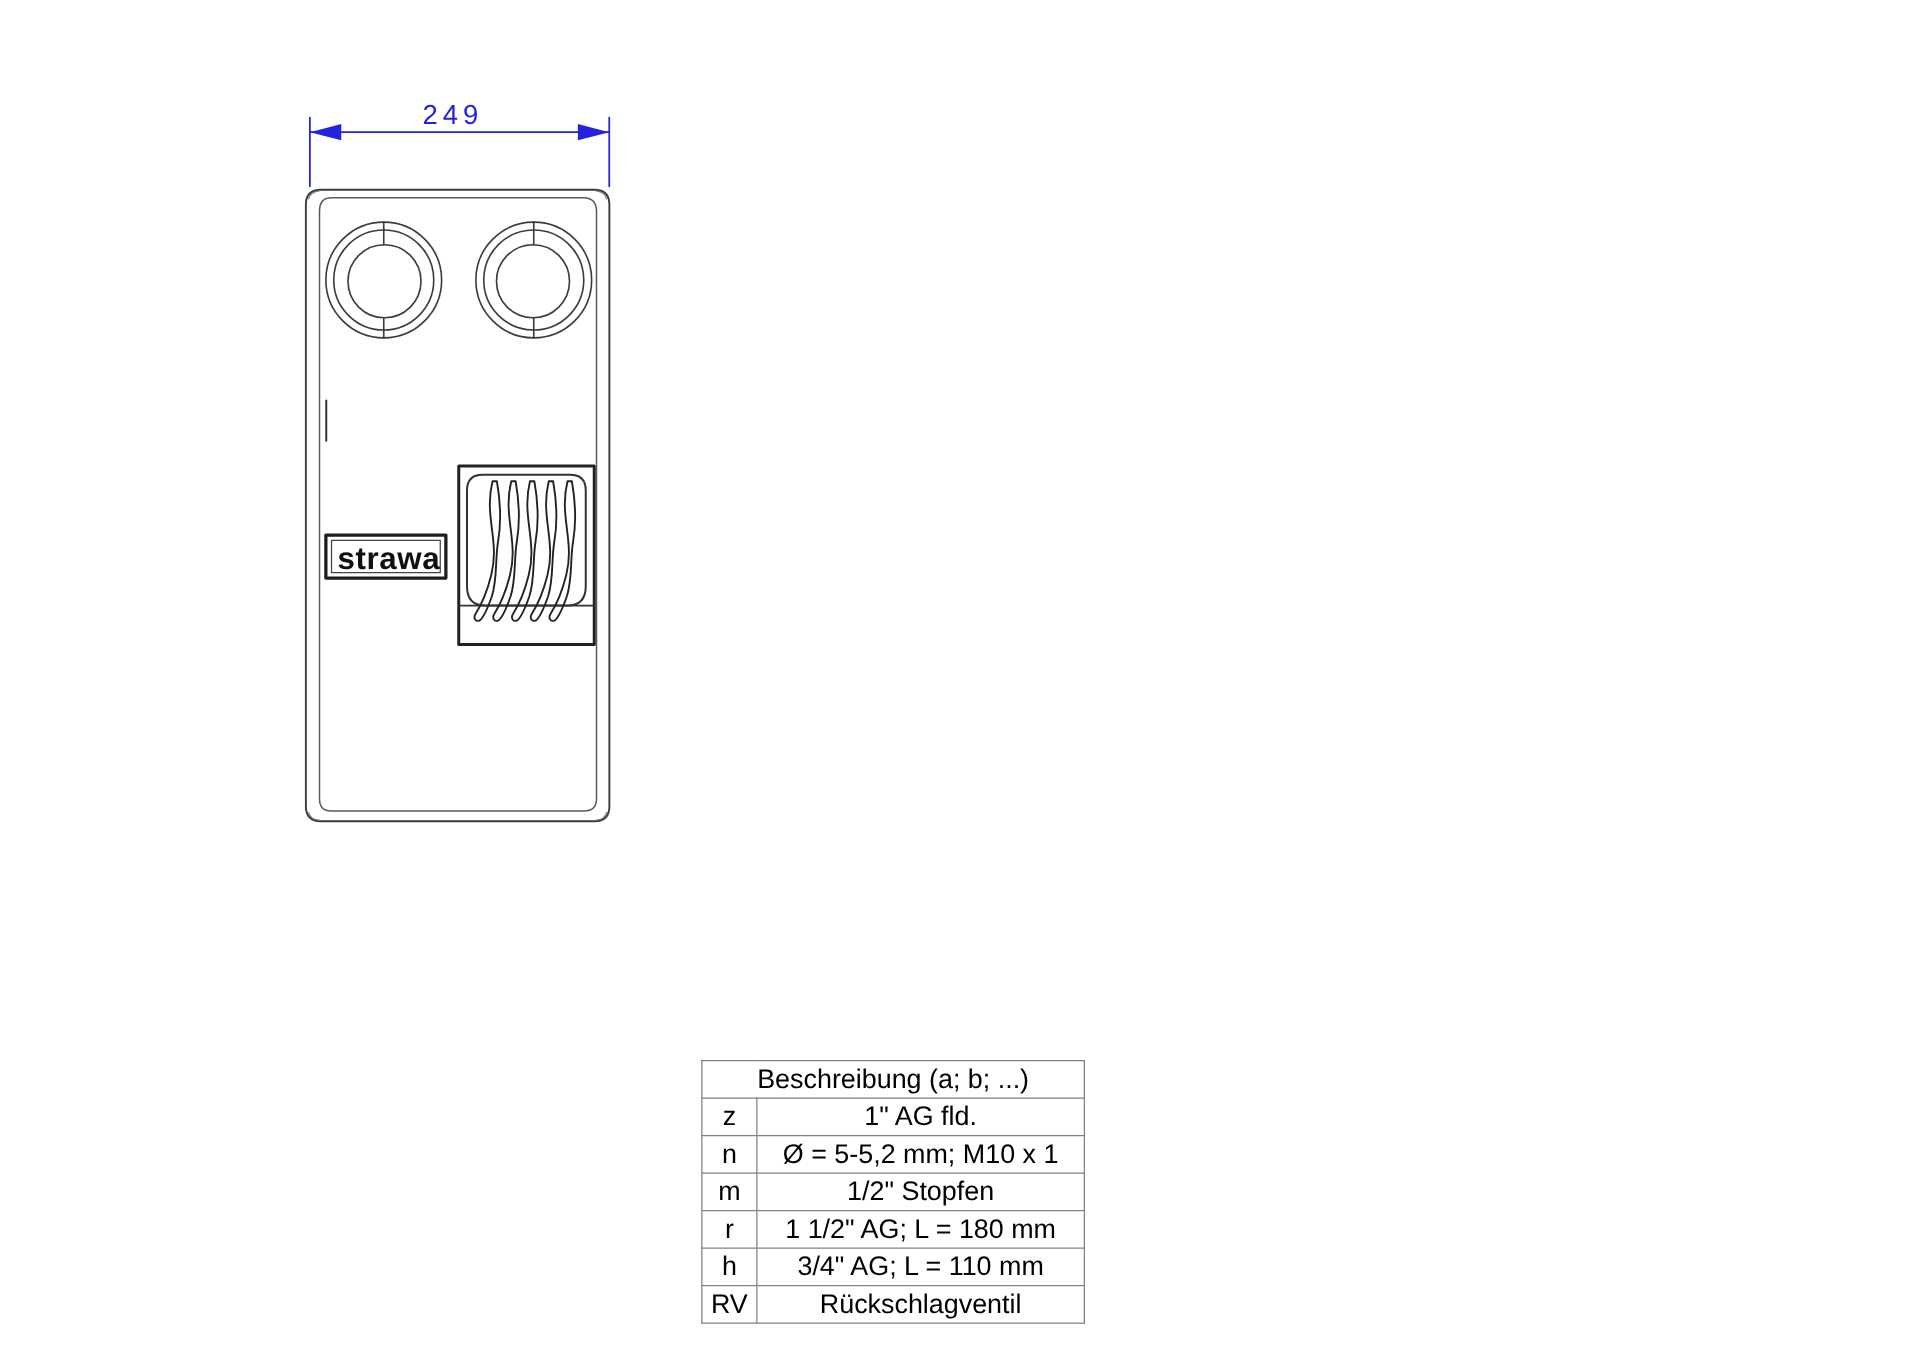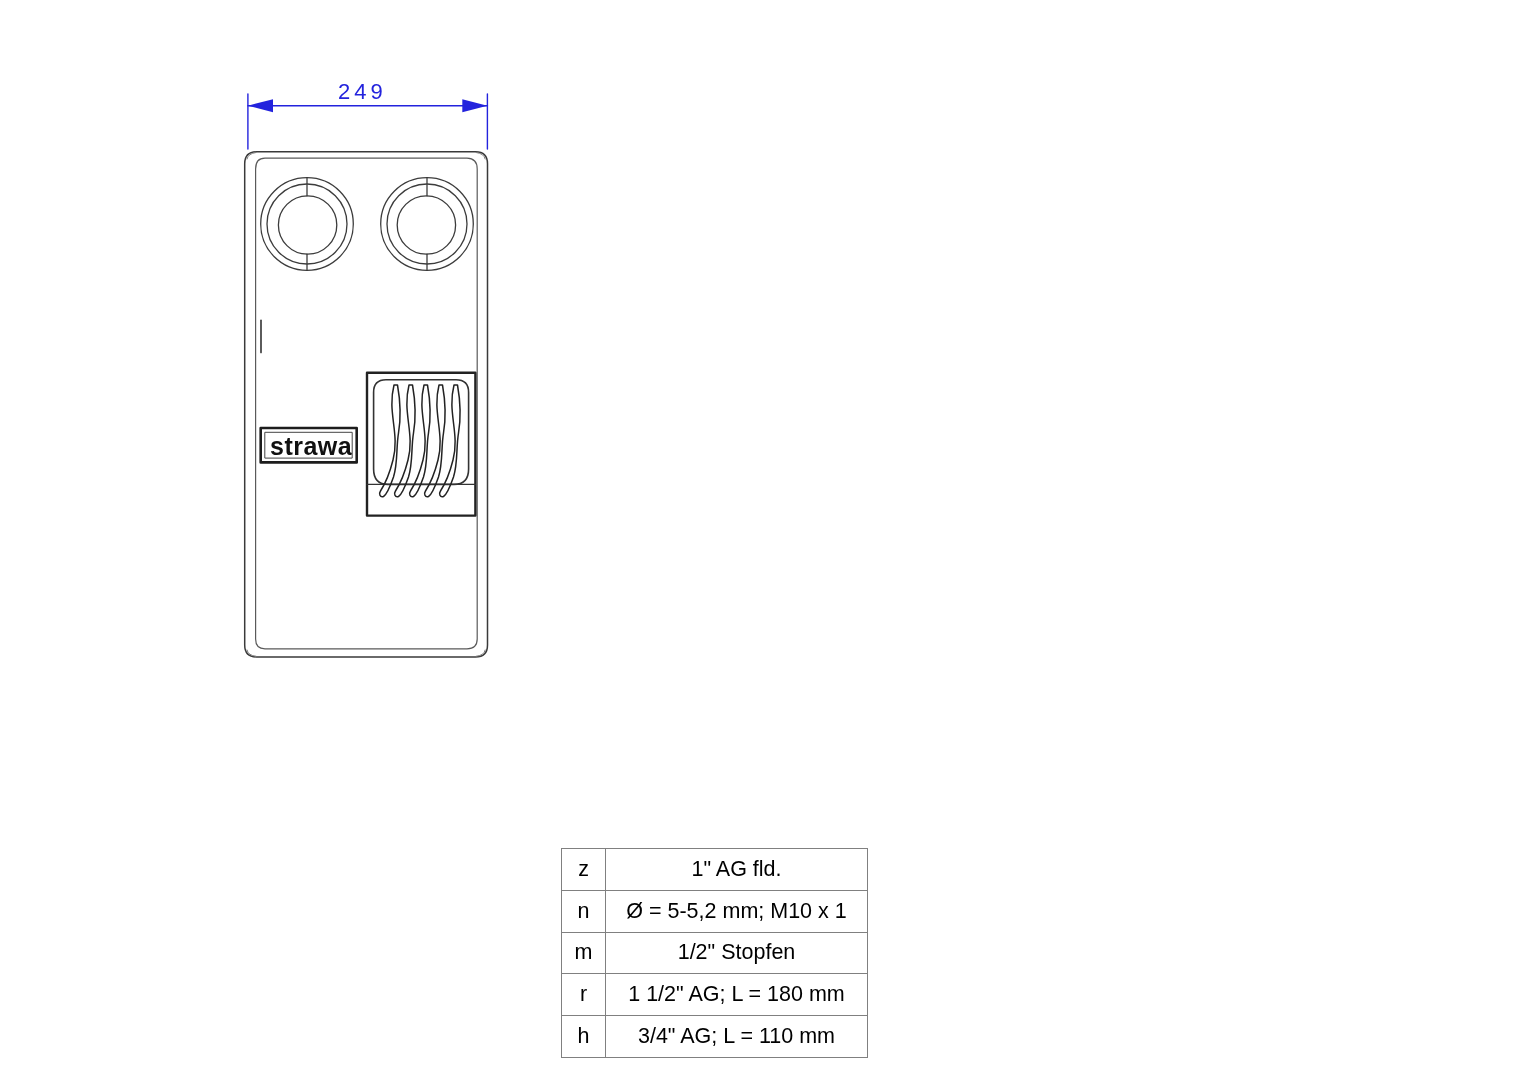--- a/index.html
+++ b/index.html
@@ -82,35 +82,42 @@
 </g>
 
 </svg>
 
 <table class="desc">
  <colgroup>
         <col style="width:44px">
         <col>
       </colgroup>
  <tbody>
+        <tr style="height:30px">
+          <td colspan="2">Beschreibung (a; b; ...)</td>
+        </tr>
  <tr style="height:30px">
           <td>z</td>
           <td>1" AG fld.</td>
         </tr>
  <tr style="height:30px">
           <td>n</td>
           <td>Ø = 5-5,2 mm; M10 x 1</td>
         </tr>
  <tr style="height:30px">
           <td>m</td>
           <td>1/2" Stopfen</td>
         </tr>
  <tr style="height:30px">
           <td>r</td>
           <td>1 1/2" AG; L = 180 mm</td>
         </tr>
  <tr style="height:30px">
           <td>h</td>
           <td>3/4" AG; L = 110 mm</td>
         </tr>
+ <tr style="height:30px">
+          <td>RV</td>
+          <td>Rückschlagventil</td>
+        </tr>
 </tbody>
     </table>
 </div>
 
 </body></html>

